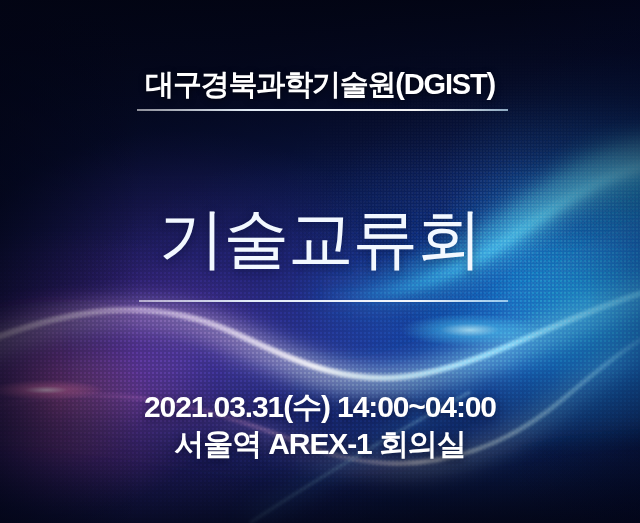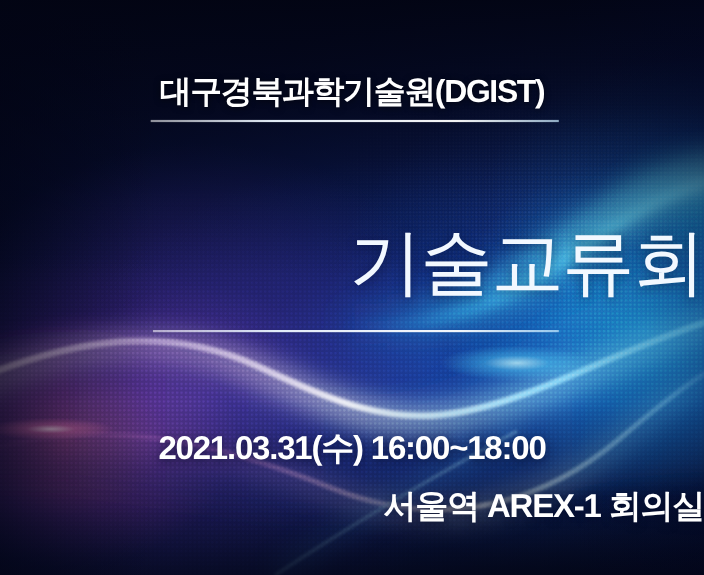--- a/index.html
+++ b/index.html
@@ -215,35 +215,34 @@
     left: 0;
     right: 0;
     top: 205px;
     font-size: 66px;
     font-weight: 300;
     letter-spacing: -1.5px;
     line-height: 1.0;
     white-space: nowrap;
     color: #f2f8ff;
     text-shadow: 0 2px 10px rgba(0,10,40,0.45);
-    text-align: right;
   }
 
   .meta {
     position: absolute;
     left: 0;
     right: 0;
     white-space: nowrap;
     font-weight: 700;
     font-size: 30px;
     letter-spacing: -1.1px;
     text-shadow: 0 2px 9px rgba(0,6,30,0.65);
   }
   .meta-date { top: 387px; }
-  .meta-venue { top: 440px; text-align: right; }
+  .meta-venue { top: 424px; }
 </style>
 </head>
 <body>
 
 <div id="poster">
 
   <div class="bg-layer bg-base"></div>
   <div class="bg-layer bg-glow-blue-mid"></div>
   <div class="bg-layer bg-glow-cyan"></div>
   <div class="bg-layer bg-glow-cyan2"></div>
@@ -315,18 +314,18 @@
 
     <div class="org-line">대구경북과학기술원(DGIST)</div>
 
     <div class="rule rule-top"></div>
 
 
     <div class="title-light">기술교류회</div>
 
     <div class="rule rule-bottom"></div>
 
-    <div class="meta meta-date">2021.03.31(수) 16:00~18:00</div>
+    <div class="meta meta-date">2021.03.31(수) 14:00~04:00</div>
 
     <div class="meta meta-venue">서울역 AREX-1 회의실</div>
 
   </div>
 </div>
 
 </body></html>

